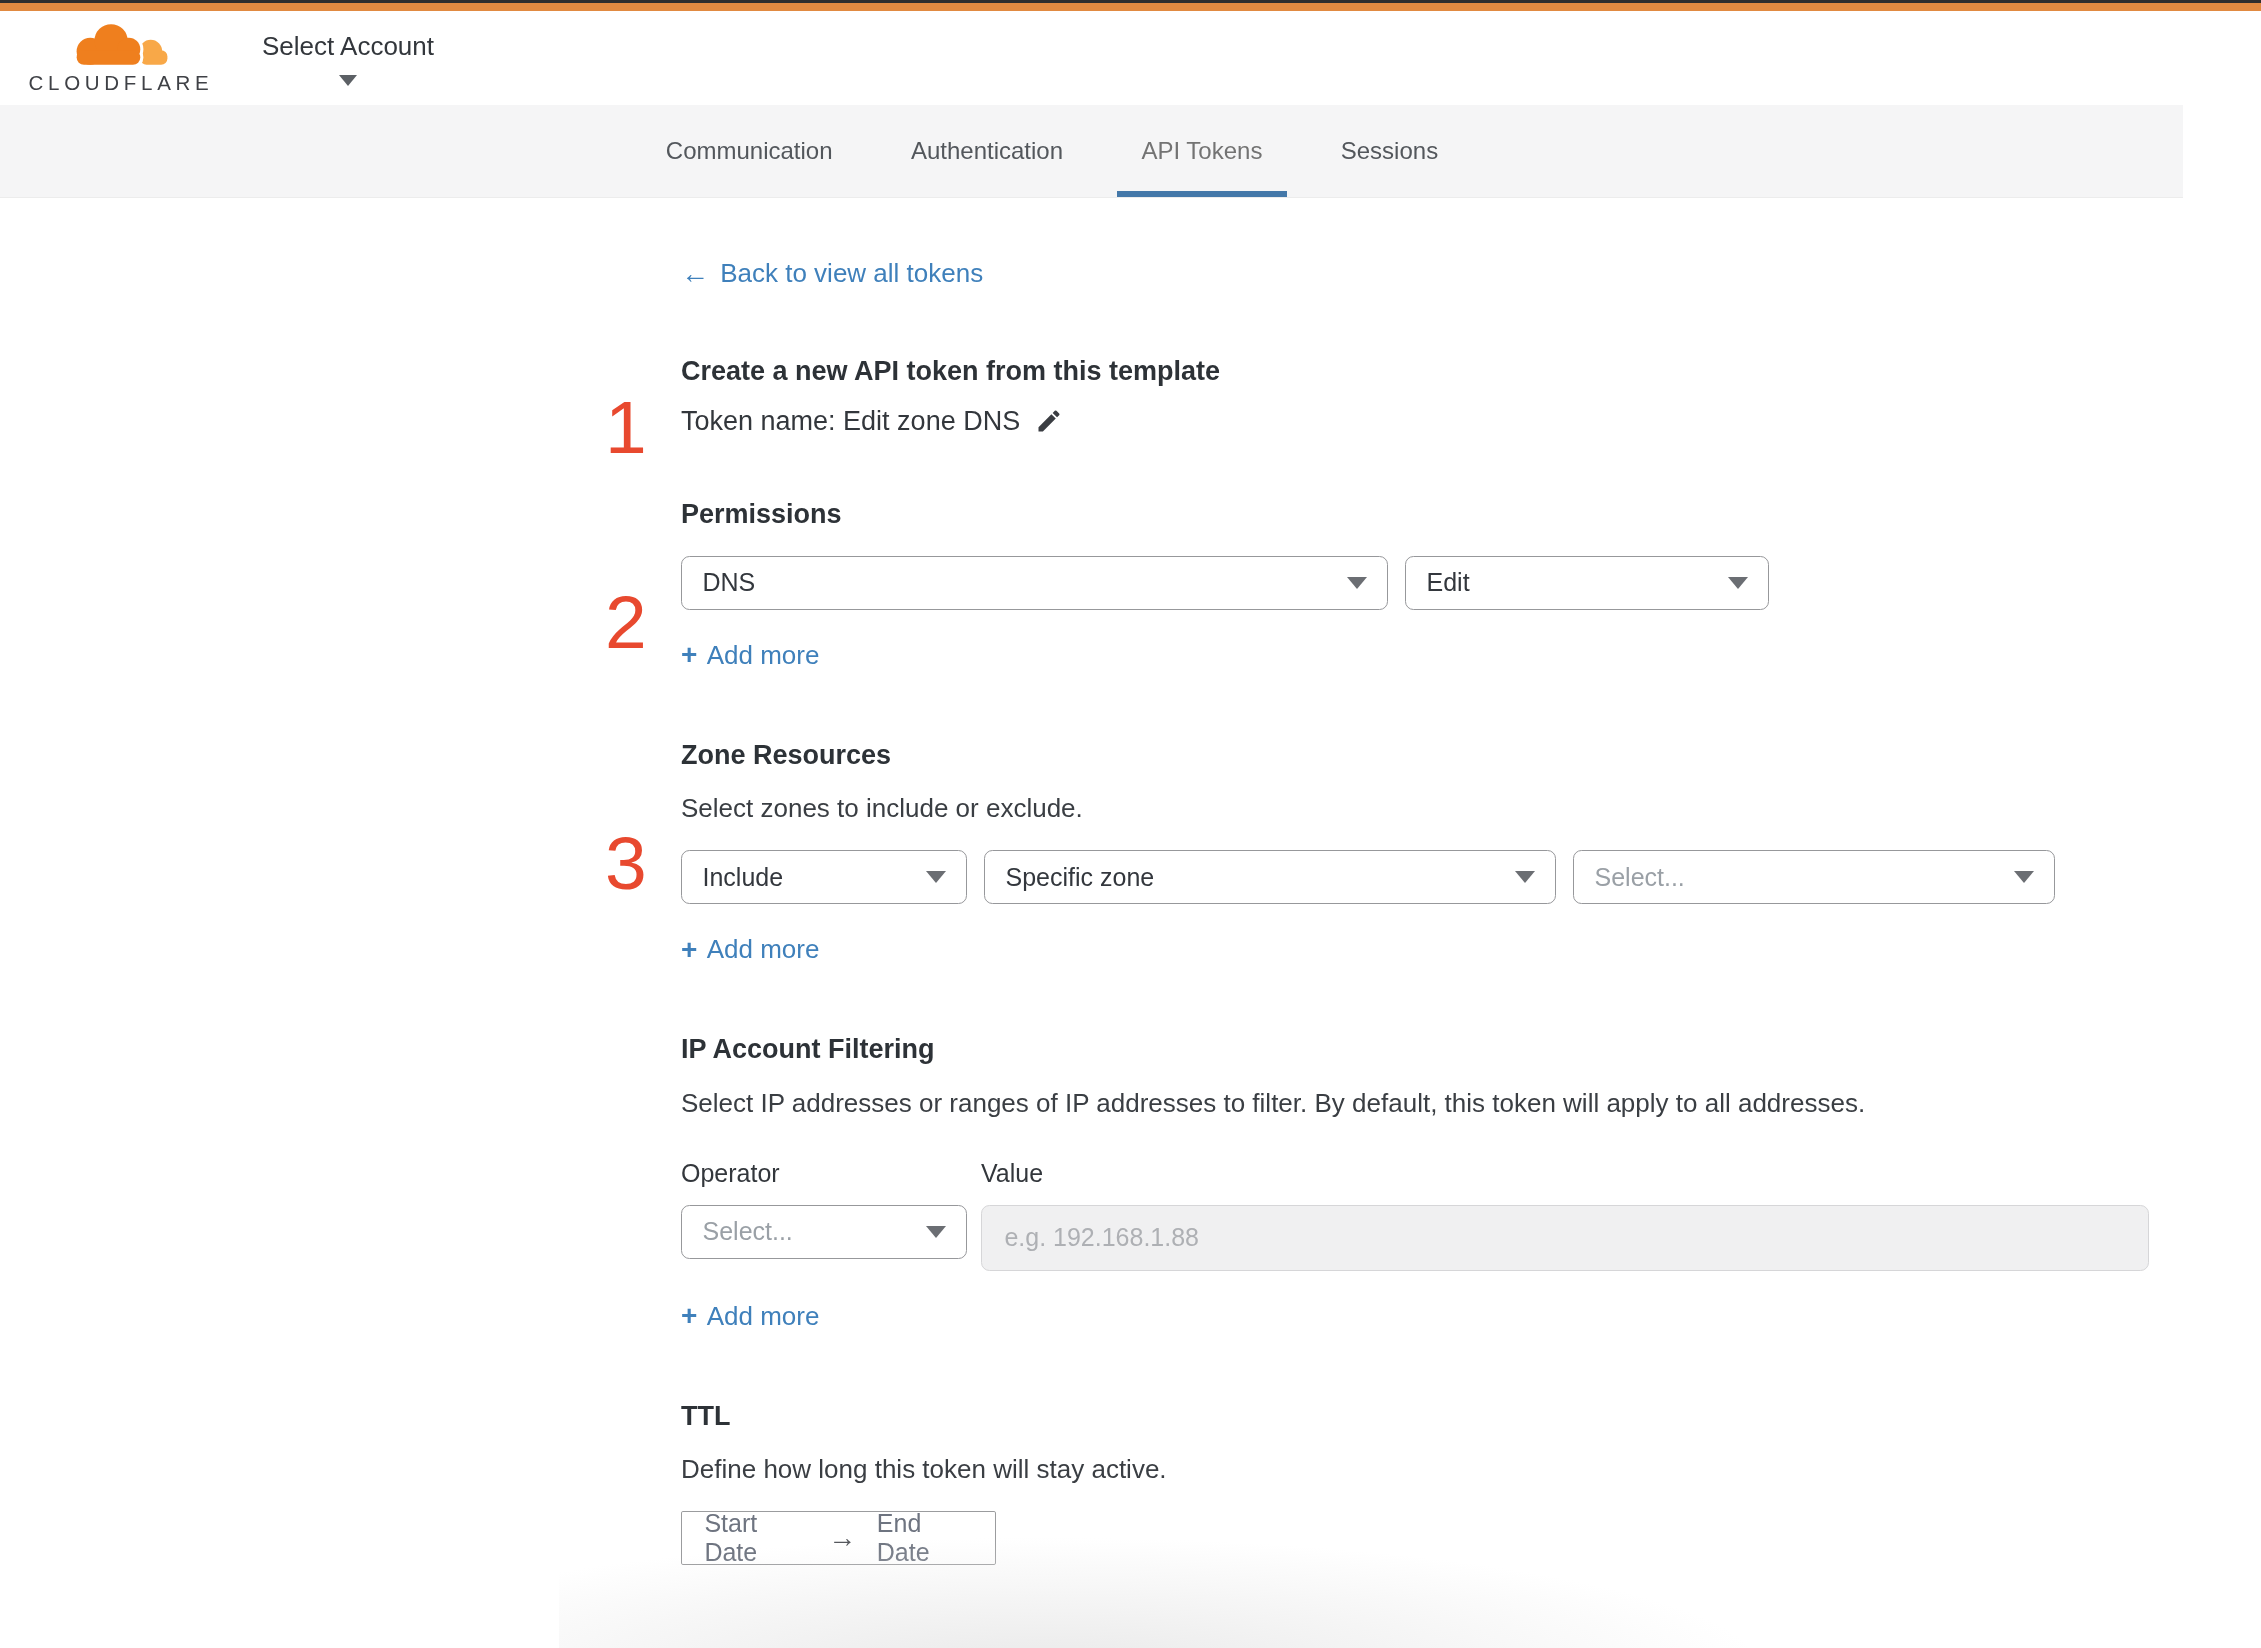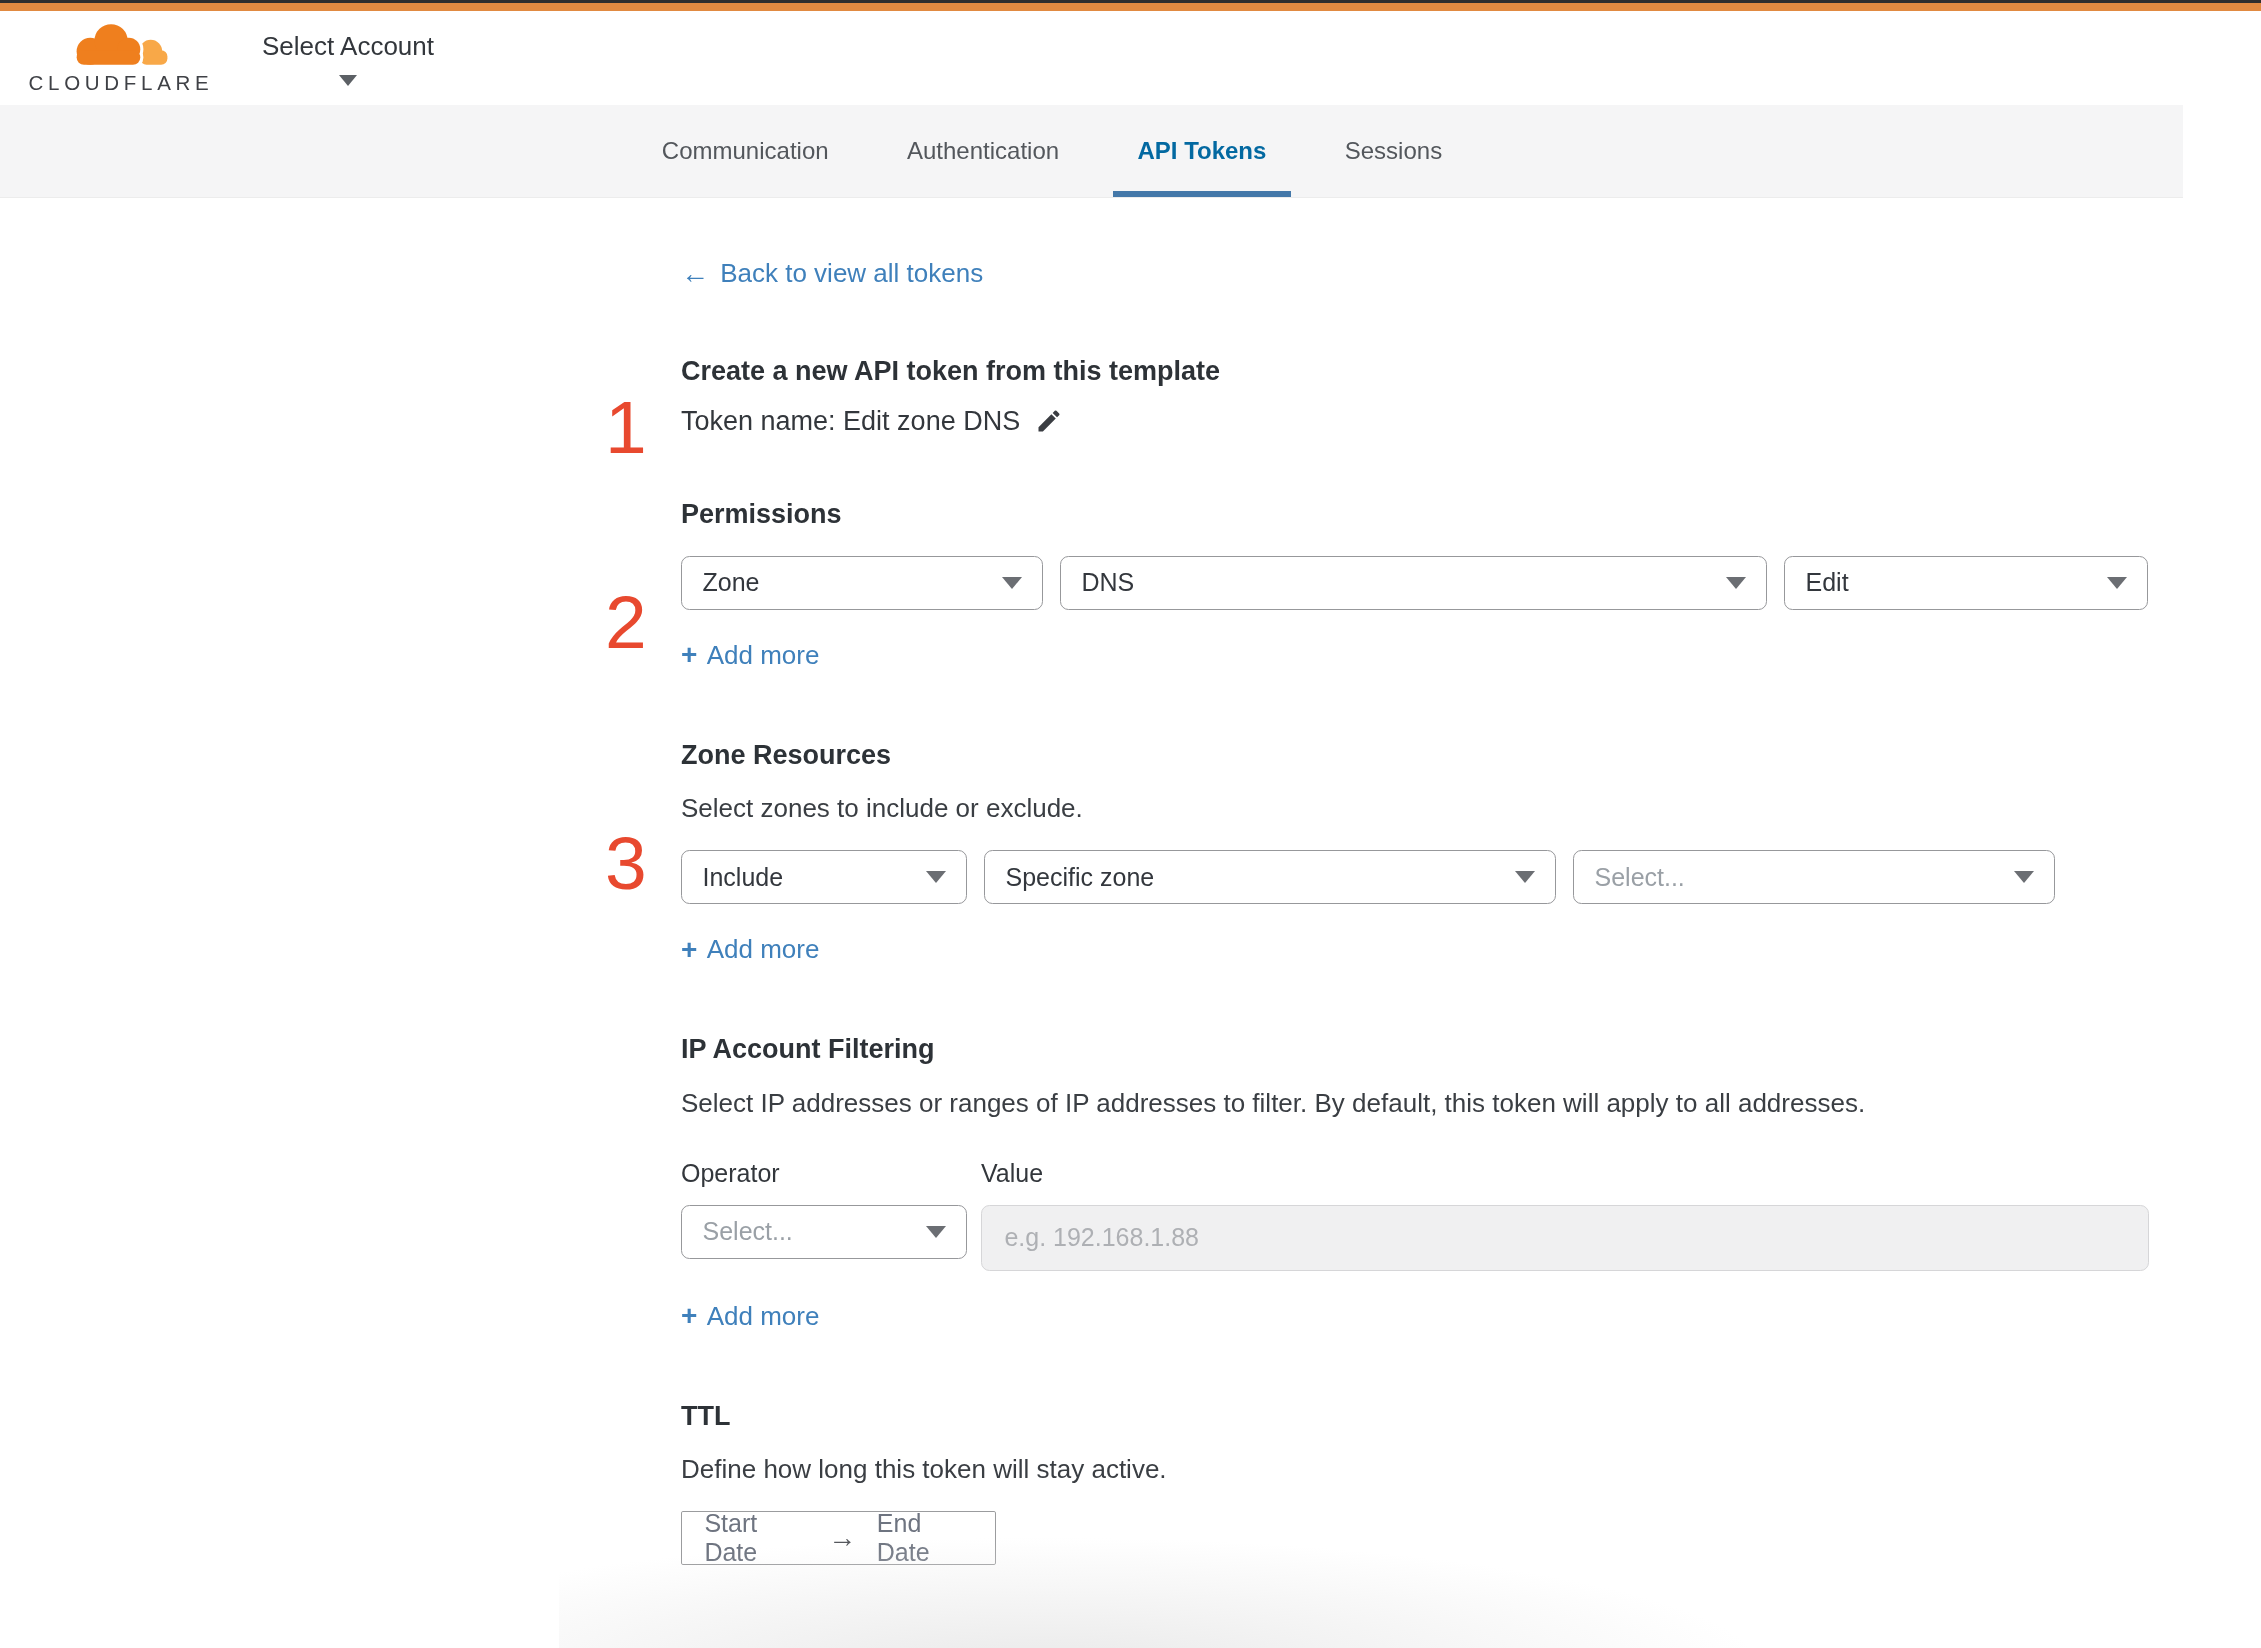--- a/index.html
+++ b/index.html
@@ -38,21 +38,21 @@
   
   .tabstrip {
     height: 93px; background: #f5f5f6; border-bottom: 0.9px solid #ececec;
     display: flex; justify-content: center; align-items: stretch; gap: 71px;
     transform: translateX(-79px);
   }
   .tab {
     display: flex; align-items: center; position: relative;
     font-size: 24px; color: #53575c; cursor: pointer; padding: 0 3.7px;
   }
-  .tab.active { color: #0369a1; font-weight: bold; }
+  .tab.active { color: #737373; font-weight: normal; }
   .tab .underline {
     position: absolute; left: -20.5px; right: -20.5px; bottom: 0;
     height: 6.5px; background: #4478a9;
   }
 
   
   .content { margin-left: 681px; width: 1468px; position: relative; }
 
   .back-link {
     margin-top: 60px; display: inline-flex; align-items: center; gap: 11.2px;
@@ -206,24 +206,20 @@
         <path fill="#3a3d42" d="M3 17.25V21h3.75L17.8 9.94l-3.75-3.75L3 17.25zM20.71 7.04a1 1 0 0 0 0-1.41l-2.34-2.34a1 1 0 0 0-1.41 0l-1.83 1.83 3.75 3.75 1.83-1.83z"></path>
       </svg>
     </div>
   </div>
 
   
   <div class="section mt-perm">
     <div class="step-num" style="top:86px">2</div>
     <div class="sec-title">Permissions</div>
     <div class="controls-row">
-      <div class="select w-zone">
-        <span>Zone</span>
-        <span class="caret"></span>
-      </div>
       <div class="select w-dns">
         <span>DNS</span>
         <span class="caret"></span>
       </div>
       <div class="select w-edit">
         <span>Edit</span>
         <span class="caret"></span>
       </div>
     </div>
     <div class="add-more">

